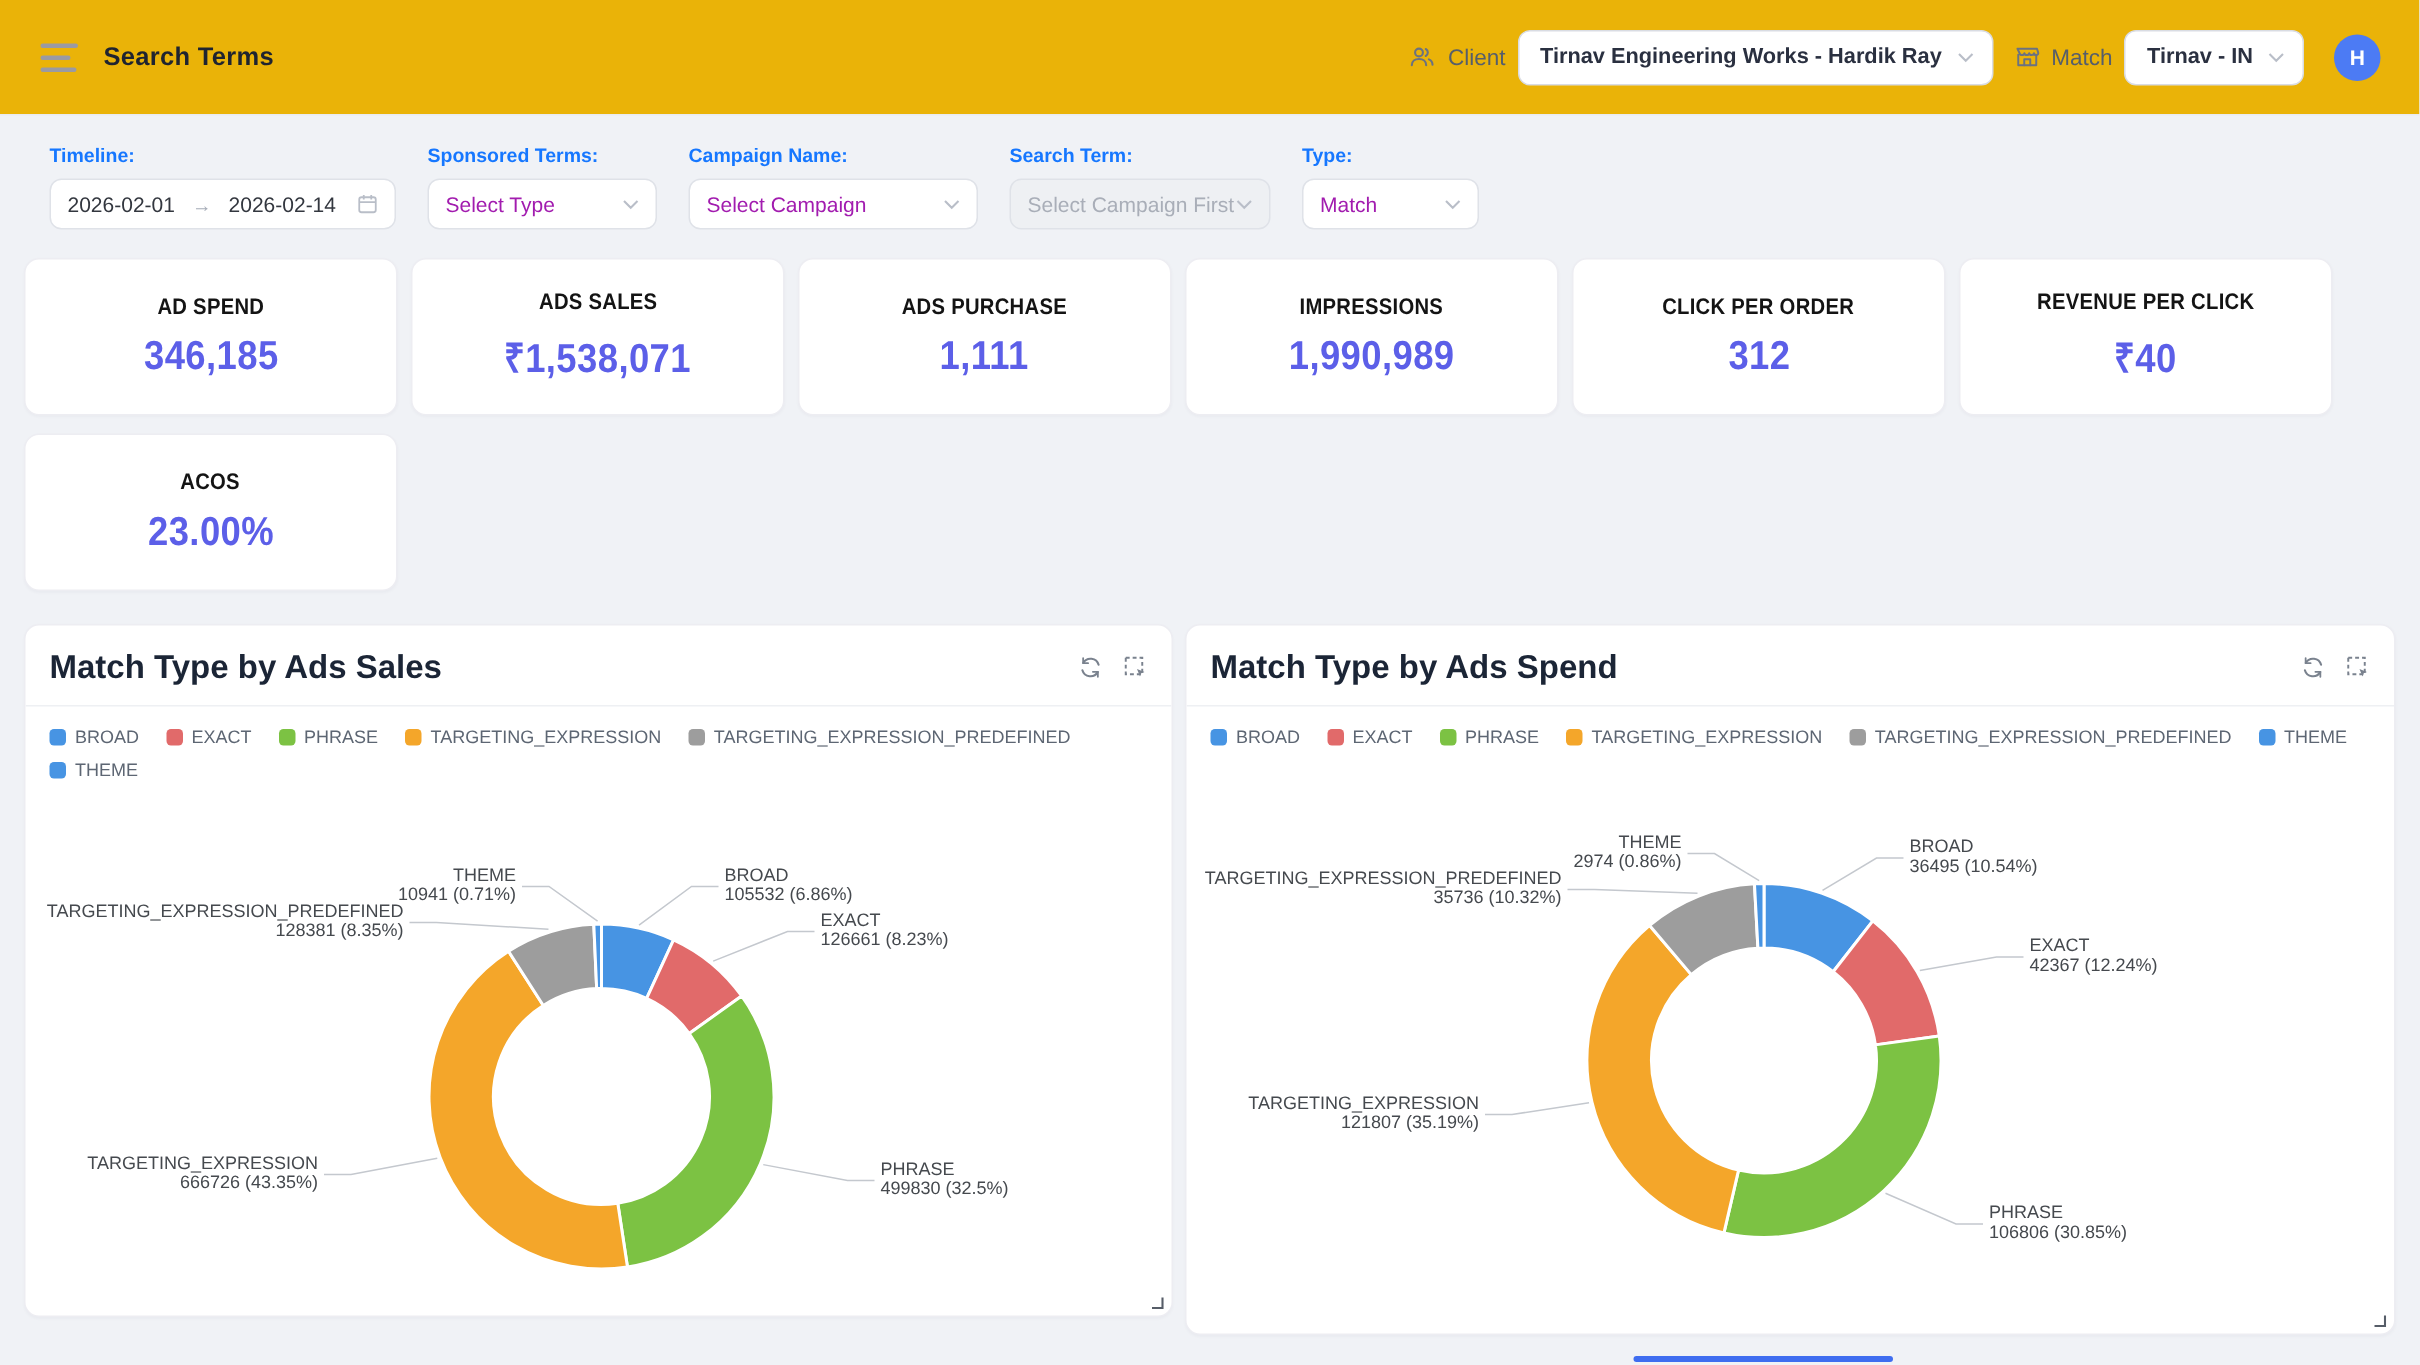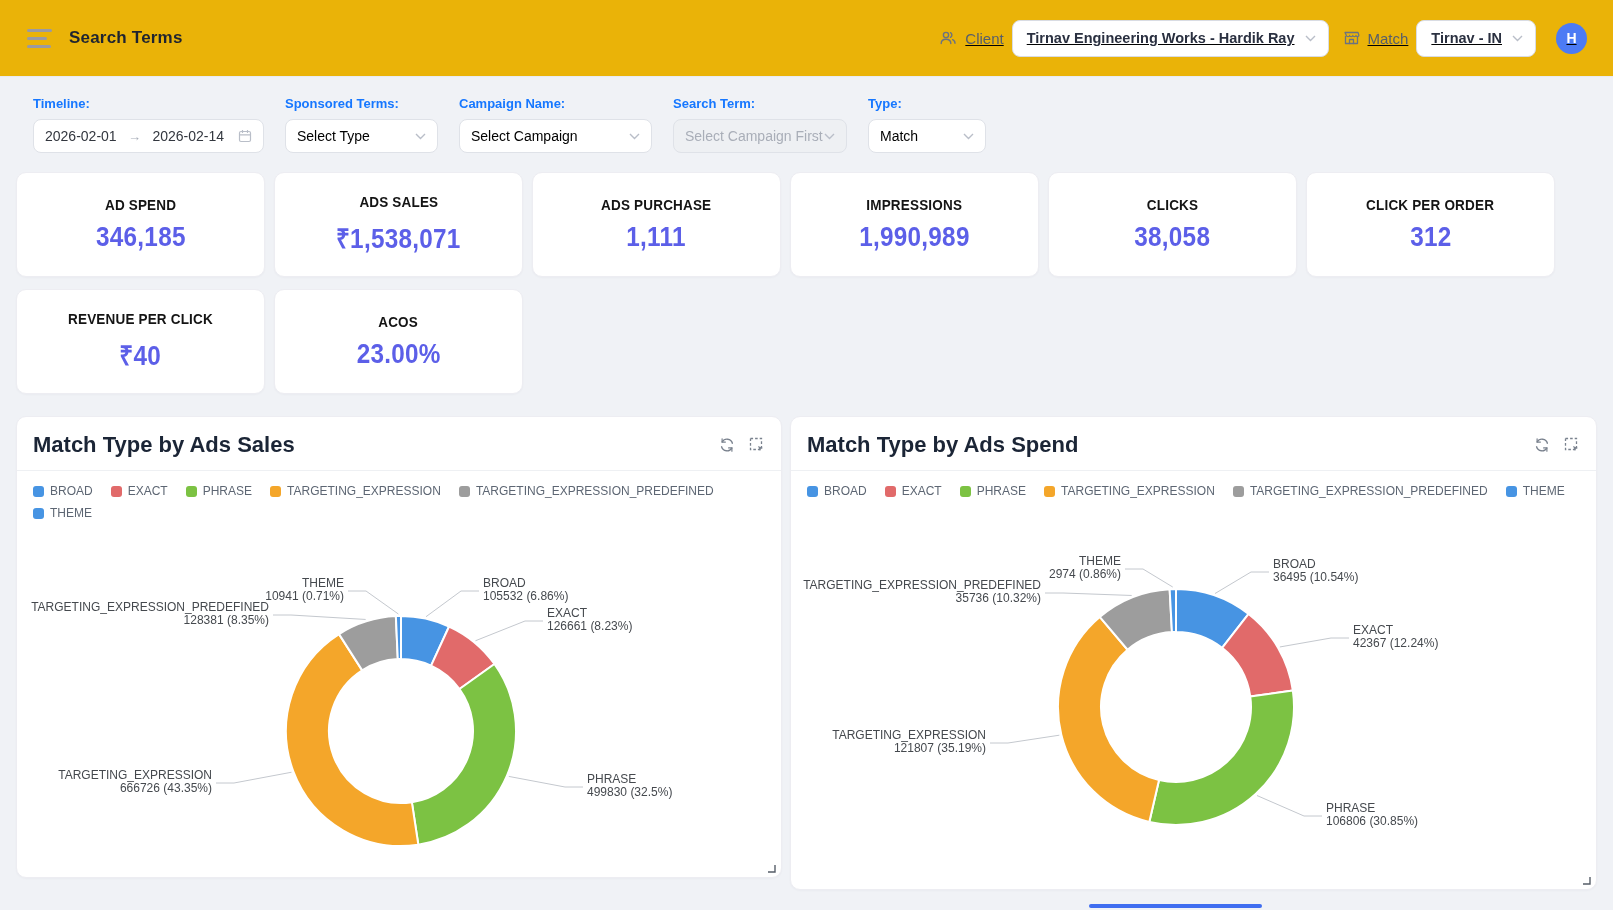--- a/index.html
+++ b/index.html
@@ -7,37 +7,37 @@
   body { font-family:"Liberation Sans", sans-serif; background:#f0f2f6; position:relative; overflow:hidden; }
 
   
   .header { background:#eab308; height:76px; display:flex; align-items:center; justify-content:space-between;
             padding:0 26px 0 27px; box-shadow:0 1px 0 #e9ebf0; }
   .header-left { display:flex; align-items:center; gap:16px; }
   .hamburger { width:26px; display:flex; flex-direction:column; gap:5px; cursor:pointer; padding:4px 0; }
   .hamburger i { height:3px; border-radius:2px; background:#9a9aa2; display:block; }
   .hamburger i:nth-child(1){ width:25px; } .hamburger i:nth-child(2){ width:20px; } .hamburger i:nth-child(3){ width:24px; }
   .page-title { font-size:17px; font-weight:700; color:#1f2430; letter-spacing:.2px; }
-  .header-right { display:flex; align-items:center; gap:14px;text-decoration:underline; }
+  .header-right { display:flex; align-items:center; gap:14px; }
   .hgroup { display:flex; align-items:center; gap:8px; }
   .hlabel { font-size:15px; color:#565e6b; font-weight:500; }
   .hselect { display:flex; align-items:center; gap:10px; border:1px solid #d9dce3; border-radius:8px;
              height:37px; padding:0 12px 0 14px; background:#fff; cursor:pointer; }
   .hselect .val { font-size:14.5px; font-weight:600; color:#2a3040; white-space:nowrap; }
   .chev { color:#b9bec8; display:flex; }
   .avatar { width:31px; height:31px; border-radius:50%; background:#4c7bf4; color:#fff; font-size:14px; font-weight:700;
             display:flex; align-items:center; justify-content:center; cursor:pointer; margin-left:6px; }
   .icon-gray { color:#6b7280; display:flex; }
 
   
   .filters { display:flex; gap:21px; padding:20px 16px 0 33px; }
   .filter .flabel { font-size:13px; font-weight:600; color:#1677ff; margin-bottom:8px; }
   .fbox { background:#fff; border:1px solid #dfe2e8; border-radius:8px; height:33px; display:flex;
           align-items:center; justify-content:space-between; padding:16px 11px; cursor:pointer; }
-  .fbox .ph { font-size:14px; color:#000000; }
+  .fbox .ph { font-size:14px; color:#a21caf; }
   .fbox.disabled { background:#eef0f3; cursor:not-allowed; }
   .fbox.disabled .ph { color:#a9aeb8; }
   .daterange { width:231px; gap:6px; justify-content:flex-start; }
   .daterange .dt { font-size:14px; color:#33373f; }
   .daterange .arr { color:#a7adb8; font-size:13px; flex:1; text-align:center; }
   .w-sponsored{ width:153px; } .w-campaign{ width:193px; } .w-search{ width:174px; } .w-type{ width:118px; }
 
   
   .kpi-grid { display:grid; grid-template-columns:repeat(6,249px); gap:12px 9px; margin:19px 16px 0; }
   .kpi-card { background:#fff; border:1px solid #ededf2; border-radius:10px; height:105px;
@@ -191,24 +191,20 @@
       <div class="kpi-label">ADS SALES</div>
       <div class="kpi-value">₹1,538,071</div>
     </div>
     <div class="kpi-card">
       <div class="kpi-label">ADS PURCHASE</div>
       <div class="kpi-value">1,111</div>
     </div>
     <div class="kpi-card">
       <div class="kpi-label">IMPRESSIONS</div>
       <div class="kpi-value">1,990,989</div>
-    </div>
-    <div class="kpi-card">
-      <div class="kpi-label">CLICKS</div>
-      <div class="kpi-value">38,058</div>
     </div>
     <div class="kpi-card">
       <div class="kpi-label">CLICK PER ORDER</div>
       <div class="kpi-value">312</div>
     </div>
     <div class="kpi-card">
       <div class="kpi-label">REVENUE PER CLICK</div>
       <div class="kpi-value">₹40</div>
     </div>
     <div class="kpi-card">

